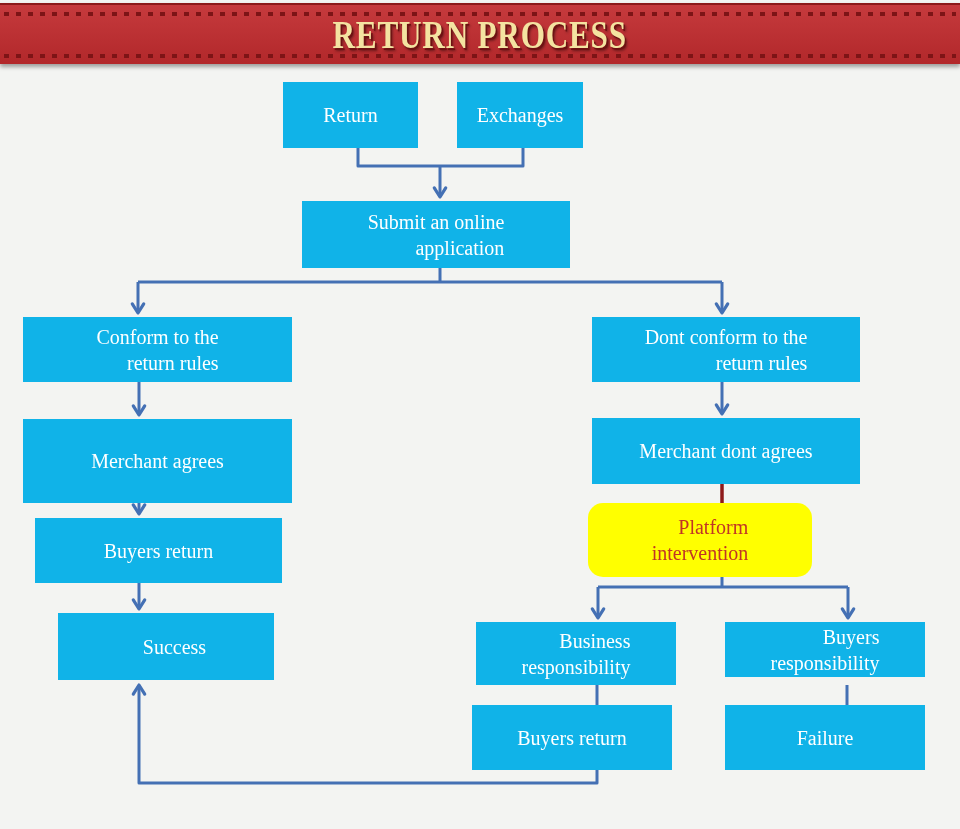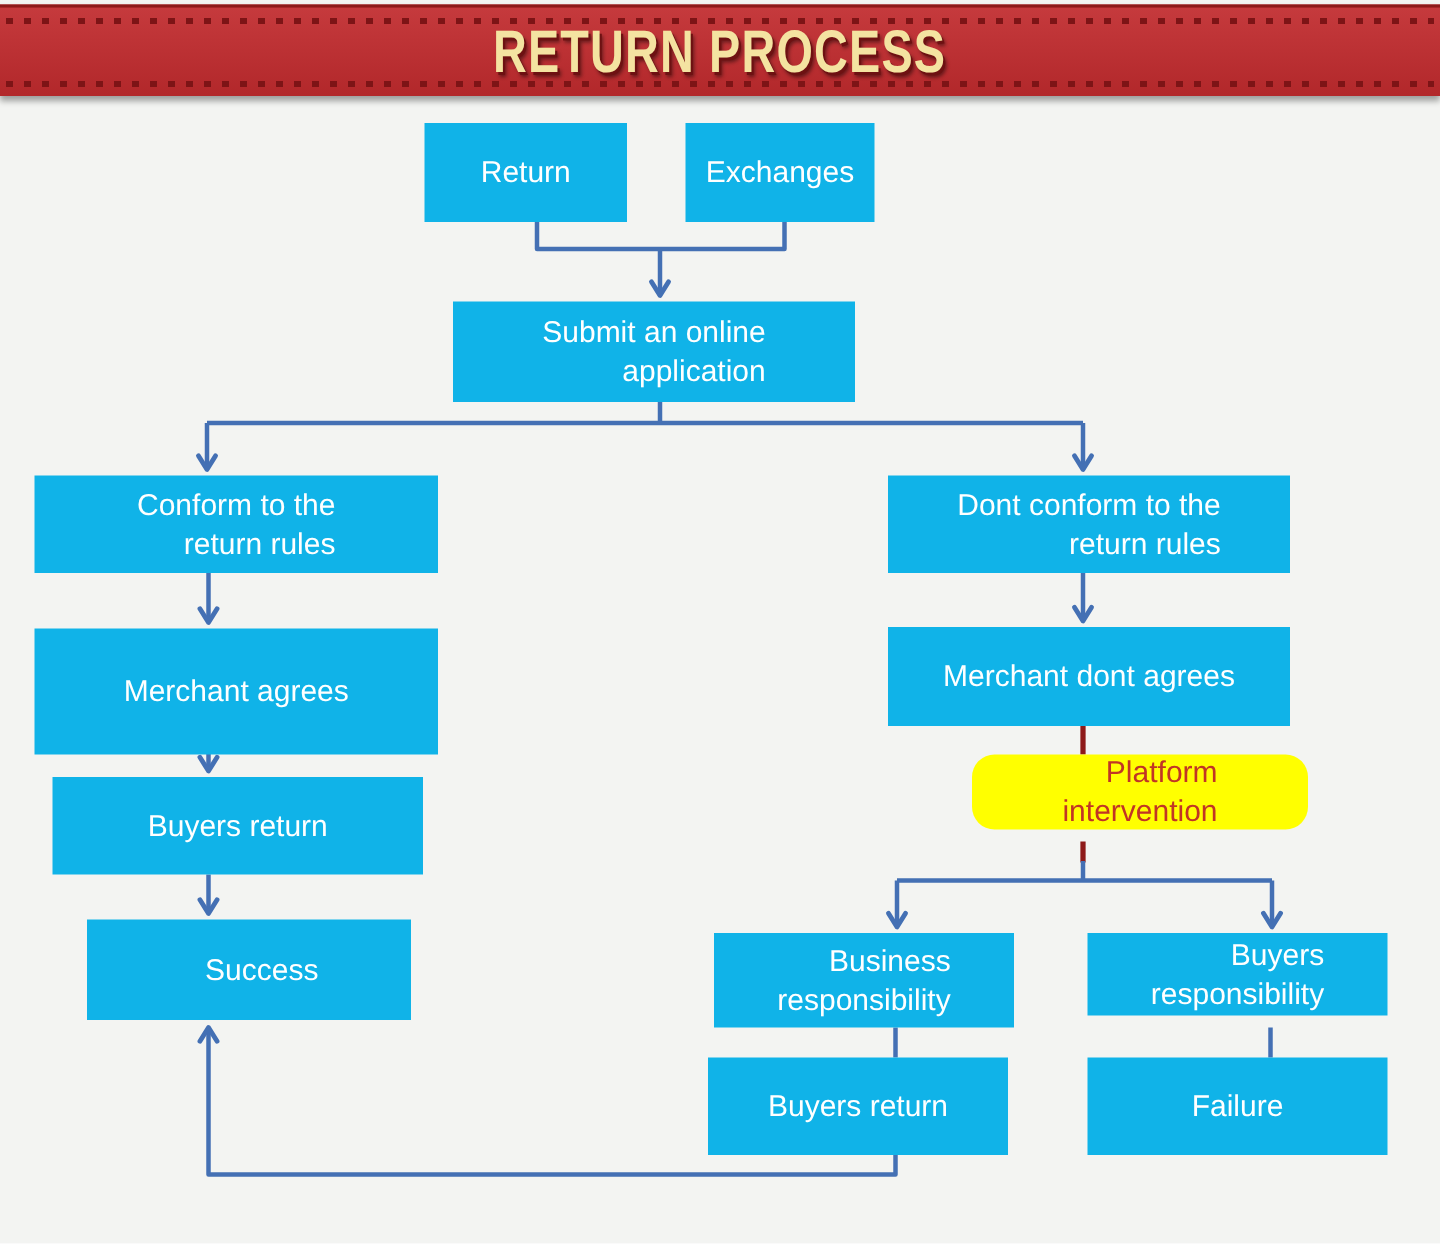--- a/index.html
+++ b/index.html
@@ -1,20 +1,20 @@
 <!DOCTYPE html>
 <html style="--page_bg: #f3f4f2; --banner_red: #c12b2e; --banner_dash: #7d1416; --banner_text: #f4e3a1; --node_fill: #10b3e8; --node_text: #ffffff; --connector_blue: #4470b4; --connector_red: #8e1a1a; --highlight_fill: #ffff00; --highlight_text: #c13525;"><head>
 <meta charset="utf-8">
 <style>
   html,body{margin:0;padding:0;background:#ffffff;}
   .canvas{
     position:relative;
     width:960px;height:829px;
     background:var(--page_bg,#f3f4f2);
-    font-family:Liberation Sans, sans-serif;
+    font-family:Liberation Serif, serif;
     overflow:hidden;
   }
   
   .banner{
     position:absolute;top:3px;left:0;width:100%;height:59px;
     background:var(--banner_red,#c12b2e);
     background-image:linear-gradient(180deg, rgba(255,255,255,.07), rgba(0,0,0,.08));
     border-top:2px solid #8c1a1a;
     box-shadow:0 3px 4px rgba(0,0,0,.35);
     display:flex;align-items:center;justify-content:center;
@@ -54,21 +54,21 @@
   
   .n-return            {left:283px;top:82px; width:135px;height:66px;}
   .n-exchanges         {left:457px;top:82px; width:126px;height:66px;}
   .n-submit            {left:302px;top:201px;width:268px;height:67px;}
   .n-conform           {left:23px; top:317px;width:269px;height:65px;}
   .n-merchant-agrees   {left:23px; top:419px;width:269px;height:84px;}
   .n-buyers-return-left{left:35px; top:518px;width:247px;height:65px;}
   .n-success           {left:58px; top:613px;width:199px;height:67px;padding-left:17px;}
   .n-dont-conform      {left:592px;top:317px;width:268px;height:65px;}
   .n-merchant-dont     {left:592px;top:418px;width:268px;height:66px;}
-  .n-platform          {left:648px;top:503px;width:224px;height:50px;}
+  .n-platform          {left:588px;top:503px;width:224px;height:74px;}
   .n-business-resp     {left:476px;top:622px;width:200px;height:63px;}
   .n-buyers-resp       {left:725px;top:622px;width:200px;height:55px;}
   .n-buyers-return-right{left:472px;top:705px;width:200px;height:65px;}
   .n-failure           {left:725px;top:705px;width:200px;height:65px;}
 </style>
 </head>
 <body>
 
 <div class="canvas">
 

